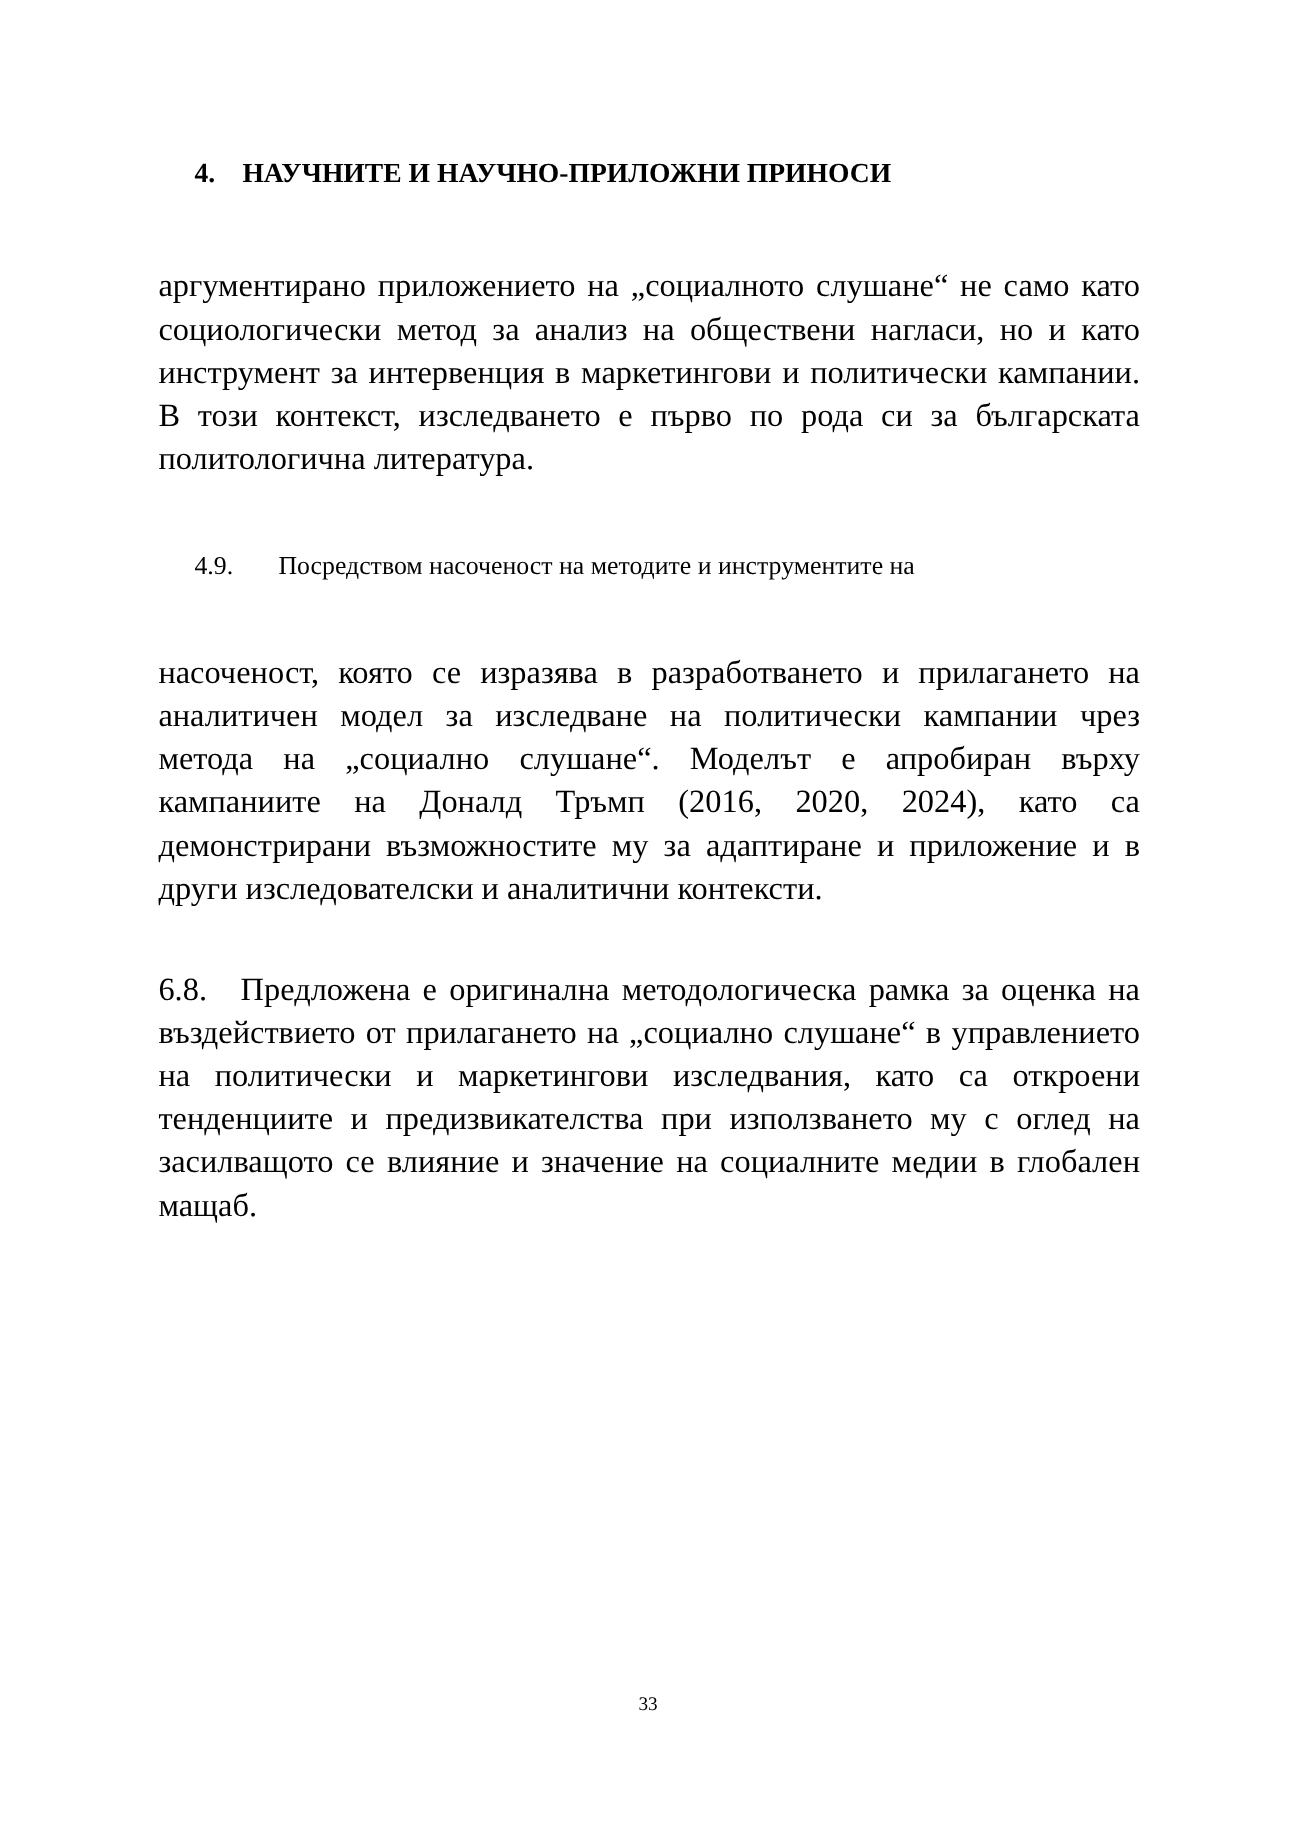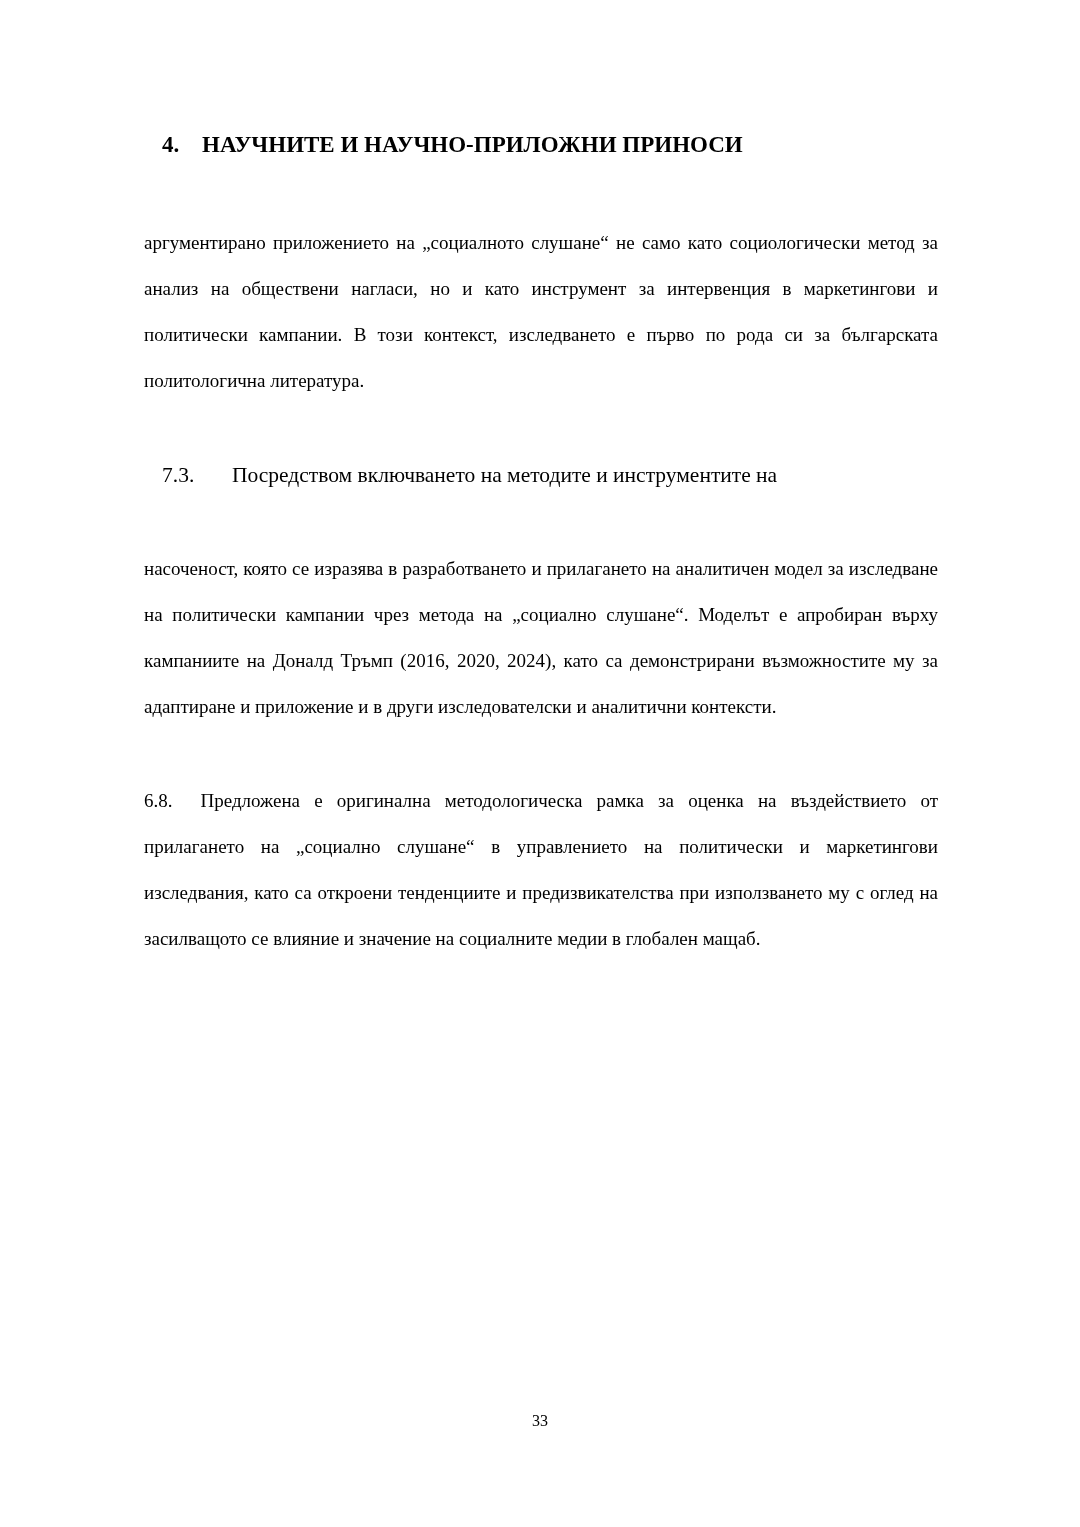--- a/index.html
+++ b/index.html
@@ -32,24 +32,24 @@
   .lead {
     font-size: 21.5px;
     line-height: 46px;
     margin-left: 30px;
   }
   .num {
     display: inline-block;
     min-width: 70px;
   }
   .body-text {
-    font-size: 19px;
-    line-height: 46px;
+    font-size: 27px;
+    line-height: 36px;
     text-align: justify;
-    margin: 12px;
+    margin: 0;
   }
   .num44 {
     min-width: 0;
     margin-right: 28px;
   }
   .page-number {
     position: absolute;
     left: 0;
     right: 0;
     top: 1412px;
@@ -62,21 +62,21 @@
 
 <div class="page">
 
   <h1 class="title"><span class="title-num">4.</span><span>НАУЧНИТЕ И НАУЧНО-ПРИЛОЖНИ ПРИНОСИ</span></h1>
 
   <section class="sec">
     <p class="body-text">аргументирано приложението на „социалното слушане“ не само като социологически метод за анализ на обществени нагласи, но и като инструмент за интервенция в маркетингови и политически кампании. В този контекст, изследването е първо по рода си за българската политологична литература.</p>
   </section>
 
   <section class="sec">
-    <div class="lead"><span class="num">7.3.</span><span>Посредством включването на методите и инструментите на</span></div>
+    <div class="lead"><span class="num">4.9.</span><span>Посредством насоченост на методите и инструментите на</span></div>
   </section>
 
   <section class="sec">
     <p class="body-text">насоченост, която се изразява в разработването и прилагането на аналитичен модел за изследване на политически кампании чрез метода на „социално слушане“. Моделът е апробиран върху кампаниите на Доналд Тръмп (2016, 2020, 2024), като са демонстрирани възможностите му за адаптиране и приложение и в други изследователски и аналитични контексти.</p>
   </section>
 
   <section class="sec">
     <p class="body-text"><span class="num num44">6.8.</span><span>Предложена е оригинална методологическа рамка за оценка на въздействието от прилагането на „социално слушане“ в управлението на политически и маркетингови изследвания, като са откроени тенденциите и предизвикателства при използването му с оглед на засилващото се влияние и значение на социалните медии в глобален мащаб.</span></p>
   </section>
 

